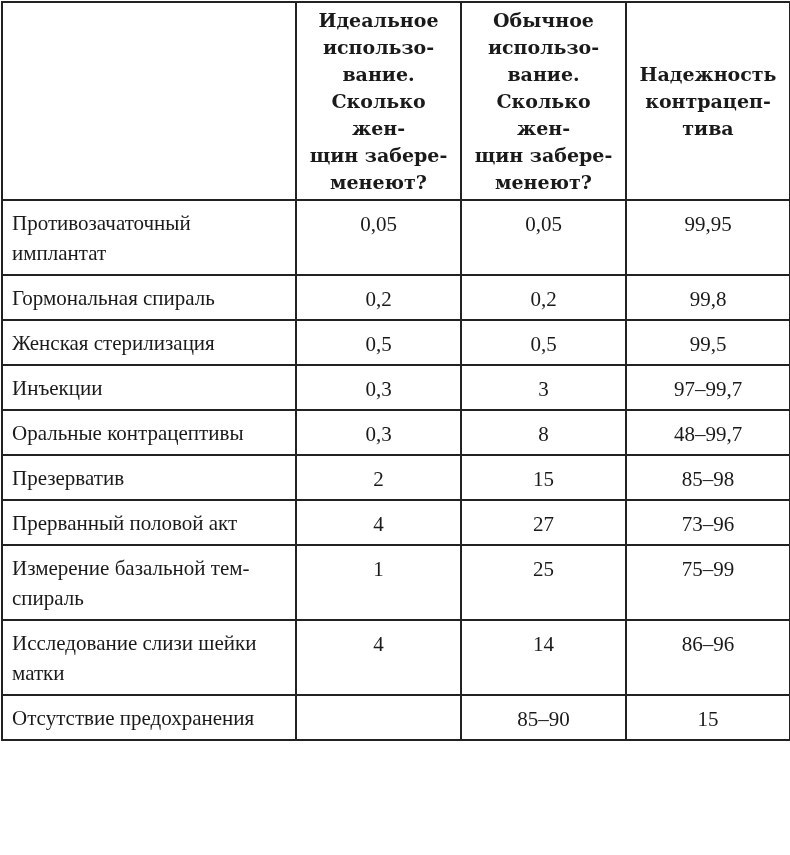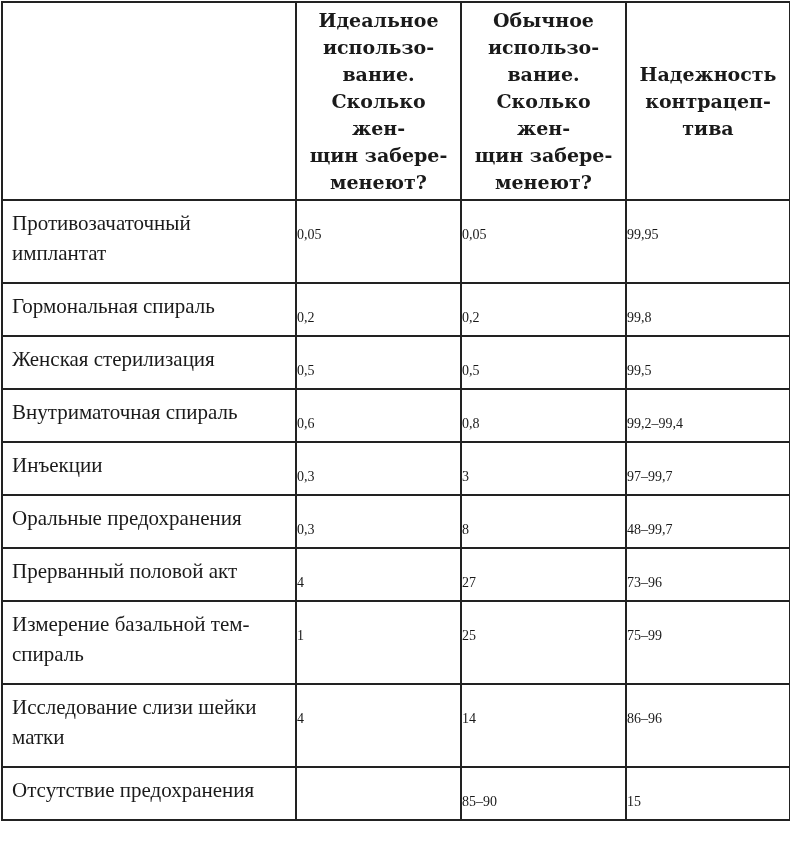--- a/index.html
+++ b/index.html
@@ -35,24 +35,24 @@
     line-height: 30px;
     vertical-align: top;
   }
   td.name {
     text-align: left;
     padding: 7px 8px 4px 9px;
     font-family: "Liberation Serif", "DejaVu Serif", serif;
     font-size: 21px;
   }
   td.num {
-    text-align: left;
-    padding-top: 19px;
+    text-align: center;
+    padding-top: 8px;
     font-family: "Liberation Serif", "DejaVu Serif", serif;
-    font-size: 14px;
+    font-size: 21px;
   }
   tr.r1 td { height: 62px; }
   tr.r2 td { height: 32px; }
   tr.r3 td, tr.r4 td, tr.r5 td, tr.r6 td, tr.r7 td, tr.r8 td, tr.r9 td, tr.r12 td { height: 32px; }
   tr.r10 td, tr.r11 td { height: 62px; }
   .hd { display: block; }
 </style>
 </head>
 <body>
 
@@ -101,37 +101,37 @@
       <td class="num">0,2</td>
       <td class="num">0,2</td>
       <td class="num">99,8</td>
     </tr>
     <tr class="r4">
       <td class="name">Женская стерилизация</td>
       <td class="num">0,5</td>
       <td class="num">0,5</td>
       <td class="num">99,5</td>
     </tr>
-    <tr class="r5">
-      <td class="name">Внутриматочная спираль</td>
-      <td class="num">0,6</td>
-      <td class="num">0,8</td>
-      <td class="num">99,2–99,4</td>
-    </tr>
     <tr class="r6">
       <td class="name">Инъекции</td>
       <td class="num">0,3</td>
       <td class="num">3</td>
       <td class="num">97–99,7</td>
     </tr>
     <tr class="r7">
-      <td class="name">Оральные предохранения</td>
+      <td class="name">Оральные контрацептивы</td>
       <td class="num">0,3</td>
       <td class="num">8</td>
       <td class="num">48–99,7</td>
+    </tr>
+    <tr class="r8">
+      <td class="name">Презерватив</td>
+      <td class="num">2</td>
+      <td class="num">15</td>
+      <td class="num">85–98</td>
     </tr>
     <tr class="r9">
       <td class="name">Прерванный половой акт</td>
       <td class="num">4</td>
       <td class="num">27</td>
       <td class="num">73–96</td>
     </tr>
     <tr class="r10">
       <td class="name">Измерение базальной тем­спираль</td>
       <td class="num">1</td>

